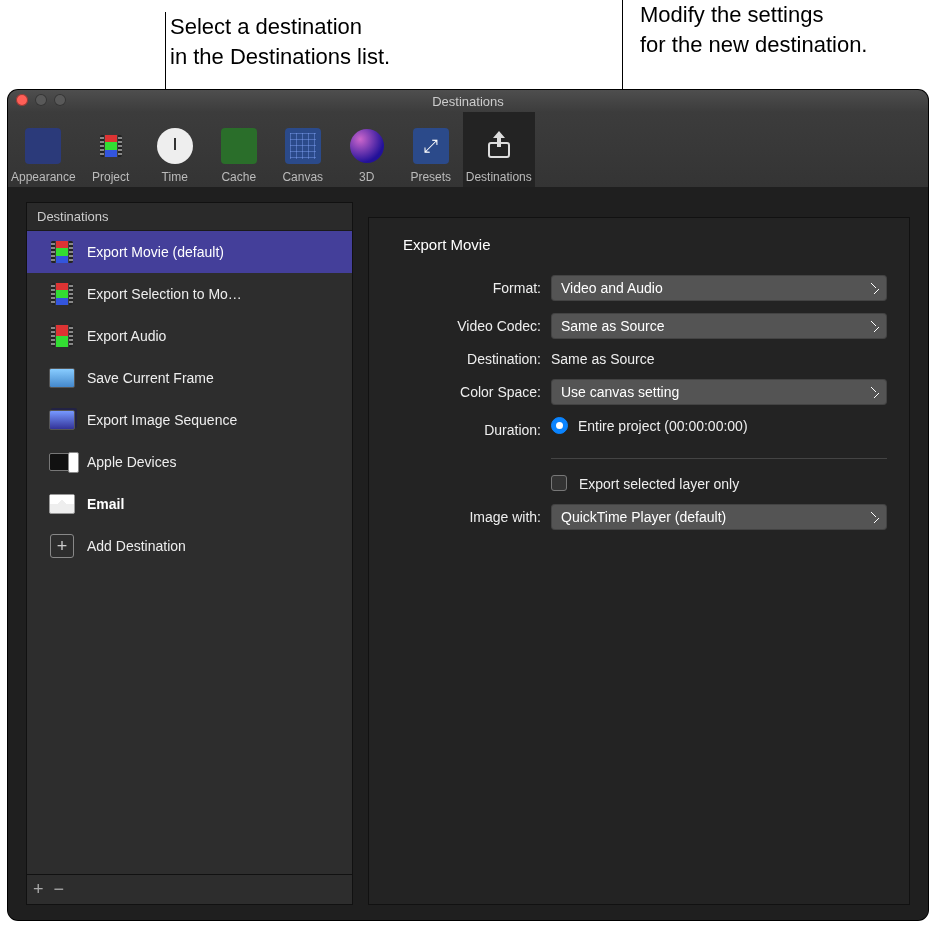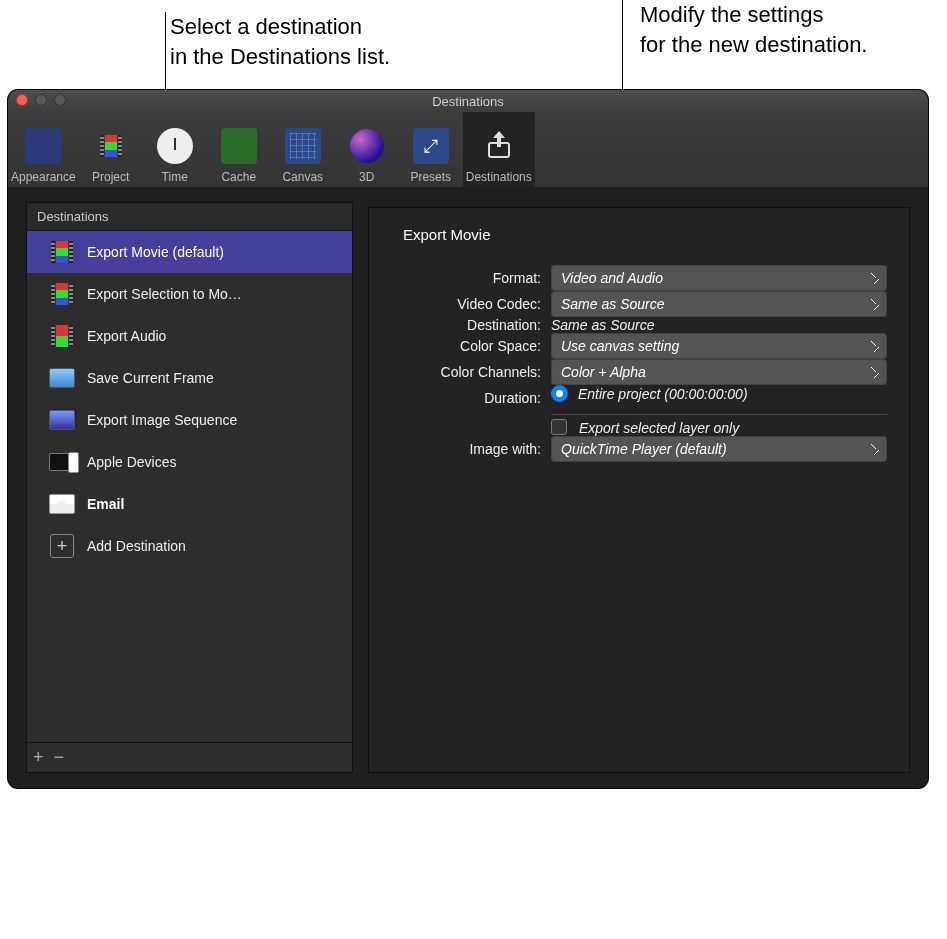--- a/index.html
+++ b/index.html
@@ -33,21 +33,21 @@
     background: #000;
   }
   #callout-1 { left: 170px; top: 12px; width: 280px; }
   #callout-1 .line { left: -5px; top: 0px; height: 275px; }
   #callout-2 { left: 640px; top: 0px; width: 310px; }
   #callout-2 .line { left: -18px; top: 0px; height: 205px; }
 
   .window {
     position: absolute;
     left: 8px; top: 90px;
-    width: 920px; height: 698px;
+    width: 920px; height: 830px;
     background: var(--bg-dark);
     border-radius: 10px;
     overflow: hidden;
     box-shadow: 0 0 0 1px #000;
     color: var(--text);
     font-size: 13px;
   }
   .titlebar {
     height: 22px;
     background: linear-gradient(#4e4e4e,#3c3c3c);
@@ -118,33 +118,33 @@
     border-top: 1px solid #111;
     padding: 4px 6px;
     display: flex; gap: 10px;
     font-size: 18px;
     color: #aaa;
   }
   .sidebar-footer span { cursor: pointer; user-select:none;}
   .panel {
     flex: 1;
     background: #232323;
-    margin: 20px 18px 15px 5px;
+    margin: 30px 18px 15px 5px;
     border: 1px solid #111;
     padding: 18px 22px;
   }
   .panel-title {
     display: flex; align-items: center; gap: 12px;
     color: #fff; font-size: 15px; font-weight: 500;
     margin-bottom: 22px;
   }
-  .form { display: flex; flex-direction: column; }
+  .form { display: flex; flex-direction: column; gap: 12px; }
   .row { display: flex; align-items: center; }
   .row-label { width: 150px; text-align: right; padding-right: 10px; color: #eee; font-size: 14px;}
-  .row-control { flex: 1; color: #eee; font-size: 14px; font-style: italic;}
+  .row-control { flex: 1; color: #eee; font-size: 14px;}
   .select {
     background: #545454;
     border-radius: 4px;
     padding: 5px 26px 5px 10px;
     position: relative;
     color: #fff;
     font-size: 14px;
     display: block;
     box-shadow: inset 0 0 0 1px #0003;
   }
@@ -384,26 +384,20 @@
           <div class="row-control">Same as Source</div>
         </div>
 
         <div class="row">
           <div class="row-label">Color Space:</div>
           <div class="row-control">
               <span class="select"><span>Use canvas setting</span></span>
             </div>
         </div>
 
-        <div class="row">
-          <div class="row-label">Color Channels:</div>
-          <div class="row-control">
-              <span class="select"><span>Color + Alpha</span></span>
-            </div>
-        </div>
 
 
         <div class="row">
           <div class="row-label">Duration:</div>
           <div class="row-control">
             <label style="display:block;margin-bottom:8px;">
               <span class="radio on"></span>
               <span>Entire project (00:00:00:00)</span>
             </label>
           </div>

